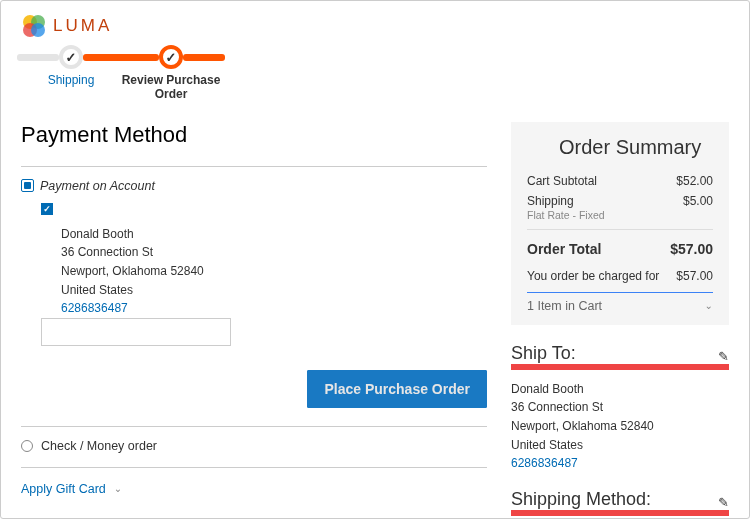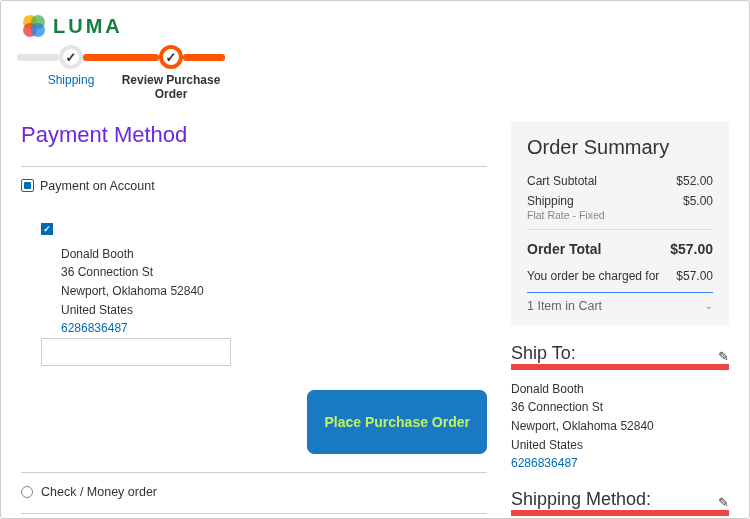--- a/index.html
+++ b/index.html
@@ -10,44 +10,44 @@
     background: #fff;
     width: 750px;
     height: 519px;
     border: 1px solid #ccc;
     border-radius: 3px;
     padding: 12px 20px 0 20px;
     overflow: hidden;
   }
   .logo-row { display:flex; align-items:center; gap:6px; margin-bottom:4px; }
   .logo-mark { width:26px; height:26px; position:relative; }
-  .logo-text { font-size:20px; letter-spacing:3px; font-weight:700; color:#15803d; }
+  .logo-text { font-size:17px; letter-spacing:3px; font-weight:400; color:#c2410c; }
 
   .progress { display:flex; align-items:flex-start; margin: 6px 0 20px 0; }
   .seg { display:flex; flex-direction:column; align-items:center; width:100px; }
   .bar-row { display:flex; align-items:center; height:24px; }
   .bar { height:7px; width:42px; background:#e4e4e4; border-radius:3px; }
   .bar.done { background:#e4e4e4; }
   .bar.active { background:#ff5501; }
   .circle {
     width:24px; height:24px; border-radius:50%; background:#fff;
     display:flex; align-items:center; justify-content:center;
     border:4px solid #e4e4e4; font-weight:bold; font-size:13px; color:#333;
   }
   .circle.active { border-color:#ff5501; }
   .step-label { font-size:12px; text-align:center; margin-top:4px; line-height:1.2; color:#333; font-weight:600;}
   .step-label.link { color:#006bb4; font-weight:400; }
 
   .columns { display:flex; gap:24px; }
   .col-main { flex:1; min-width:0; }
   .col-side { width:218px; flex:none; }
 
-  h1.section-title { font-size:22px; font-weight:300; color:#6d28d9; margin-bottom:18px; }
-
-  .pay-row { display:flex; justify-content:space-between; align-items:center; border-top:1px solid #ccc; padding-top:12px; margin-bottom:30px; }
+  h1.section-title { font-size:22px; font-weight:300; color:#000000; margin-bottom:18px; }
+
+  .pay-row { display:flex; justify-content:space-between; align-items:center; border-top:1px solid #ccc; padding-top:12px; margin-bottom:10px;font-style:italic; }
   .radio-line { display:flex; align-items:center; gap:6px; font-size:12.5px; }
   .radio-dot {
     width:13px; height:13px; border:1px solid #006bb4; border-radius:2px;
     display:inline-flex; align-items:center; justify-content:center; background:#fff;
   }
   .radio-dot.selected::after{ content:""; width:7px; height:7px; background:#006bb4; border-radius:1px;}
   .avail { font-size:11.5px; }
   .avail b { font-weight:700; margin-right:10px;}
 
   .billing-block { margin-left:20px; }
@@ -58,33 +58,33 @@
   }
   .addr { margin-left:20px; font-size:12px; line-height:1.55; color:#333; }
   .addr .tel { color:#006bb4; }
   .ref-label { font-size:12px; margin:4px 0 4px 0; }
   .ref-input {
     width:190px; height:28px; border:1px solid #ccc; padding:0 6px; font-size:12px;
   }
 
   .place-row { display:flex; justify-content:flex-end; margin-top:24px; }
   .place-btn {
-    background:#1979c3; color:#bef264; border:1px solid #1979c3;
-    font-size:14px; font-weight:600; padding:23px 16px; border-radius:7px; cursor:pointer;
+    background:#1979c3; color:#e5e5e5; border:1px solid #1979c3;
+    font-size:14px; font-weight:600; padding:10px 16px; border-radius:1px; cursor:pointer;
   }
 
   .method-row { border-top:1px solid #ccc; margin-top:18px; padding-top:12px; display:flex; align-items:center; gap:8px; font-size:12.5px;}
   .open-radio { width:12px; height:12px; border:1px solid #888; border-radius:50%; display:inline-block;}
 
   .gift-row { border-top:1px solid #ccc; margin-top:14px; padding-top:14px; font-size:12.5px; color:#006bb4; display:flex; align-items:center; gap:8px;}
   .chev { font-size:10px; color:#888;}
 
   
   .summary { background:#f5f5f5; padding:14px 16px 10px 16px; margin-bottom:18px;}
-  .summary h2 { font-size:20px; font-weight:300; margin-bottom:12px; color:#333;}
+  .summary h2 { font-size:20px; font-weight:300; margin-bottom:12px; color:#333;margin-left:32px;}
   .sum-line { display:flex; justify-content:space-between; font-size:12px; padding:3px 0;}
   .sum-sub { font-size:10.5px; color:#888; margin-top:-2px;}
   .sum-div { border-top:1px solid #ddd; margin:8px 0;}
   .sum-total { font-weight:700; font-size:14px;}
   .sum-cart { display:flex; justify-content:space-between; align-items:center; font-size:12.5px; color:#666; padding:6px 0 2px 0; border-top:1px solid #3b82f6; margin-top:6px;}
 
   .ship-block h3 { font-size:18px; font-weight:300; border-bottom:6px solid #ef4444; padding-bottom:0; margin-bottom:10px; display:flex; justify-content:space-between; align-items:flex-end;}
   .pencil { font-size:13px; color:#333; }
   .ship-addr { font-size:12px; line-height:1.55; margin-bottom:16px;}
   .ship-addr .tel { color:#006bb4;}

